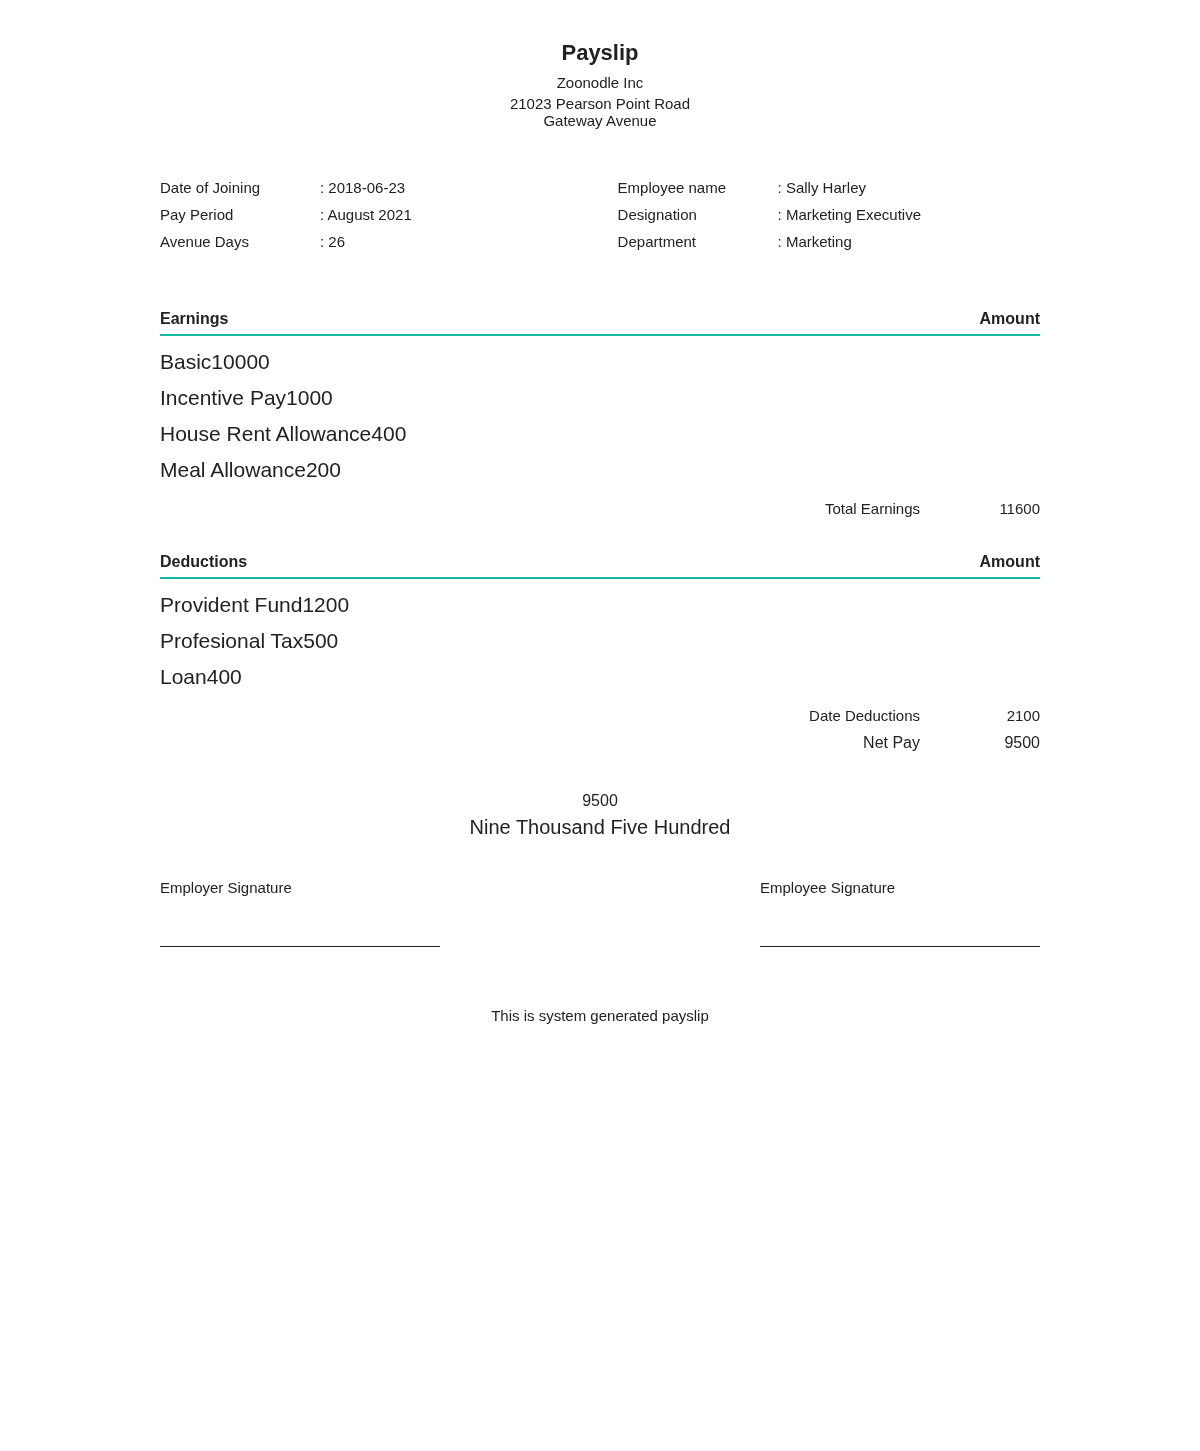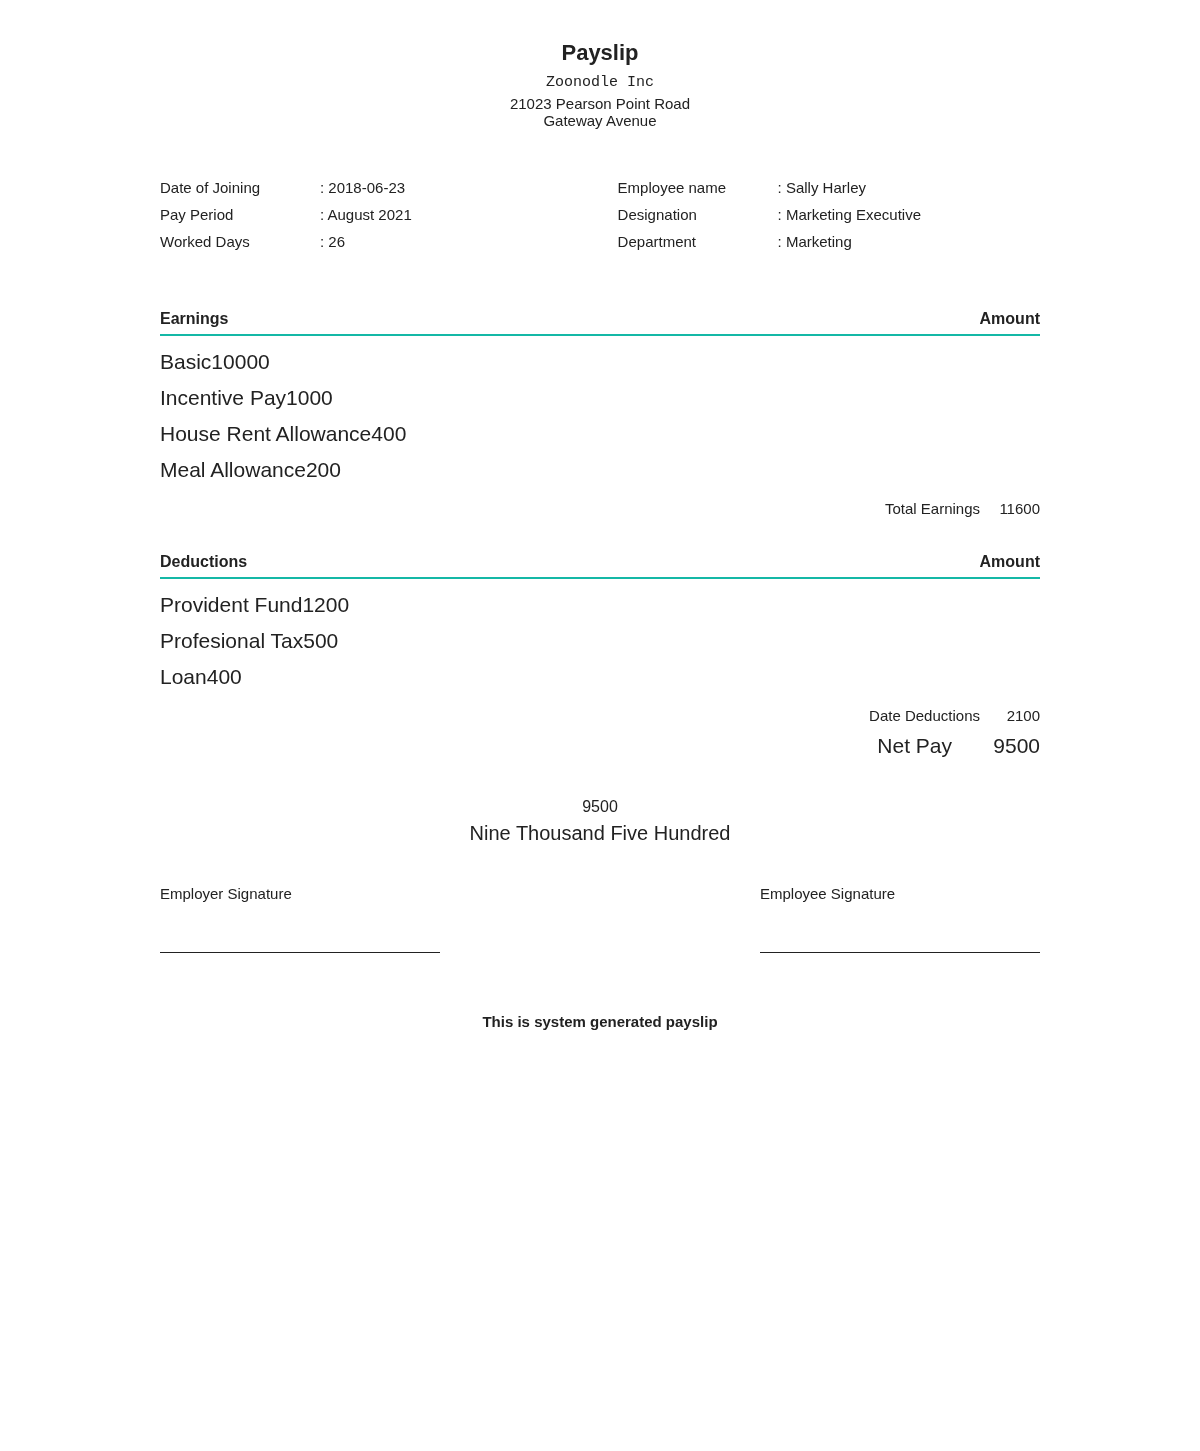--- a/index.html
+++ b/index.html
@@ -21,21 +21,20 @@
       margin-bottom: 40px;
     }
     .header-title {
       font-size: 22px;
       font-weight: bold;
       margin-bottom: 8px;
     }
     .header-company {
       font-size: 15px;
       margin-bottom: 4px;
-      font-family: Liberation Mono, monospace;
     }
     .header-address {
       font-size: 15px;
     }
     .info-section {
       display: flex;
       justify-content: space-between;
       margin-bottom: 40px;
       padding: 10px 0;
     }
@@ -75,36 +74,37 @@
       padding: 6px 0;
       font-size: 21px;
     }
     .section-row-label {}
     .section-row-value {
       text-align: right;
     }
     .total-row {
       display: flex;
       justify-content: flex-end;
+      gap: 60px;
       padding: 12px 0 6px 0;
       font-size: 15px;
     }
     .total-label {
       text-align: right;
     }
     .total-value {
       text-align: right;
       min-width: 60px;
     }
     .net-pay-row {
       display: flex;
       justify-content: flex-end;
-      gap: 28px;
+      gap: 60px;
       padding: 4px 0 10px 0;
-      font-size: 21px;
+      font-size: 16px;
     }
     .net-amount-section {
       text-align: center;
       margin: 30px 0 40px 0;
     }
     .net-amount-number {
       font-size: 16px;
       margin-bottom: 6px;
     }
     .net-amount-words {
@@ -121,21 +121,20 @@
       margin-bottom: 50px;
     }
     .signature-line {
       border-top: 1.5px solid #222;
       width: 280px;
     }
     .footer {
       text-align: center;
       font-size: 15px;
       margin-top: 20px;
-      font-weight: bold;
     }
     .earnings-section {
       margin-bottom: 10px;
     }
     .deductions-section {
       margin-top: 30px;
       margin-bottom: 10px;
     }
   </style>
 </head>
@@ -152,21 +151,21 @@
   <div class="info-left">
     <div class="info-row">
       <span class="info-label">Date of Joining</span>
       <span class="info-value">: 2018-06-23</span>
     </div>
     <div class="info-row">
       <span class="info-label">Pay Period</span>
       <span class="info-value">: August 2021</span>
     </div>
     <div class="info-row">
-      <span class="info-label">Worked Days</span>
+      <span class="info-label">Avenue Days</span>
       <span class="info-value">: 26</span>
     </div>
   </div>
   <div class="info-right">
     <div class="info-row">
       <span class="info-label">Employee name</span>
       <span class="info-value">: Sally Harley</span>
     </div>
     <div class="info-row">
       <span class="info-label">Designation</span>

